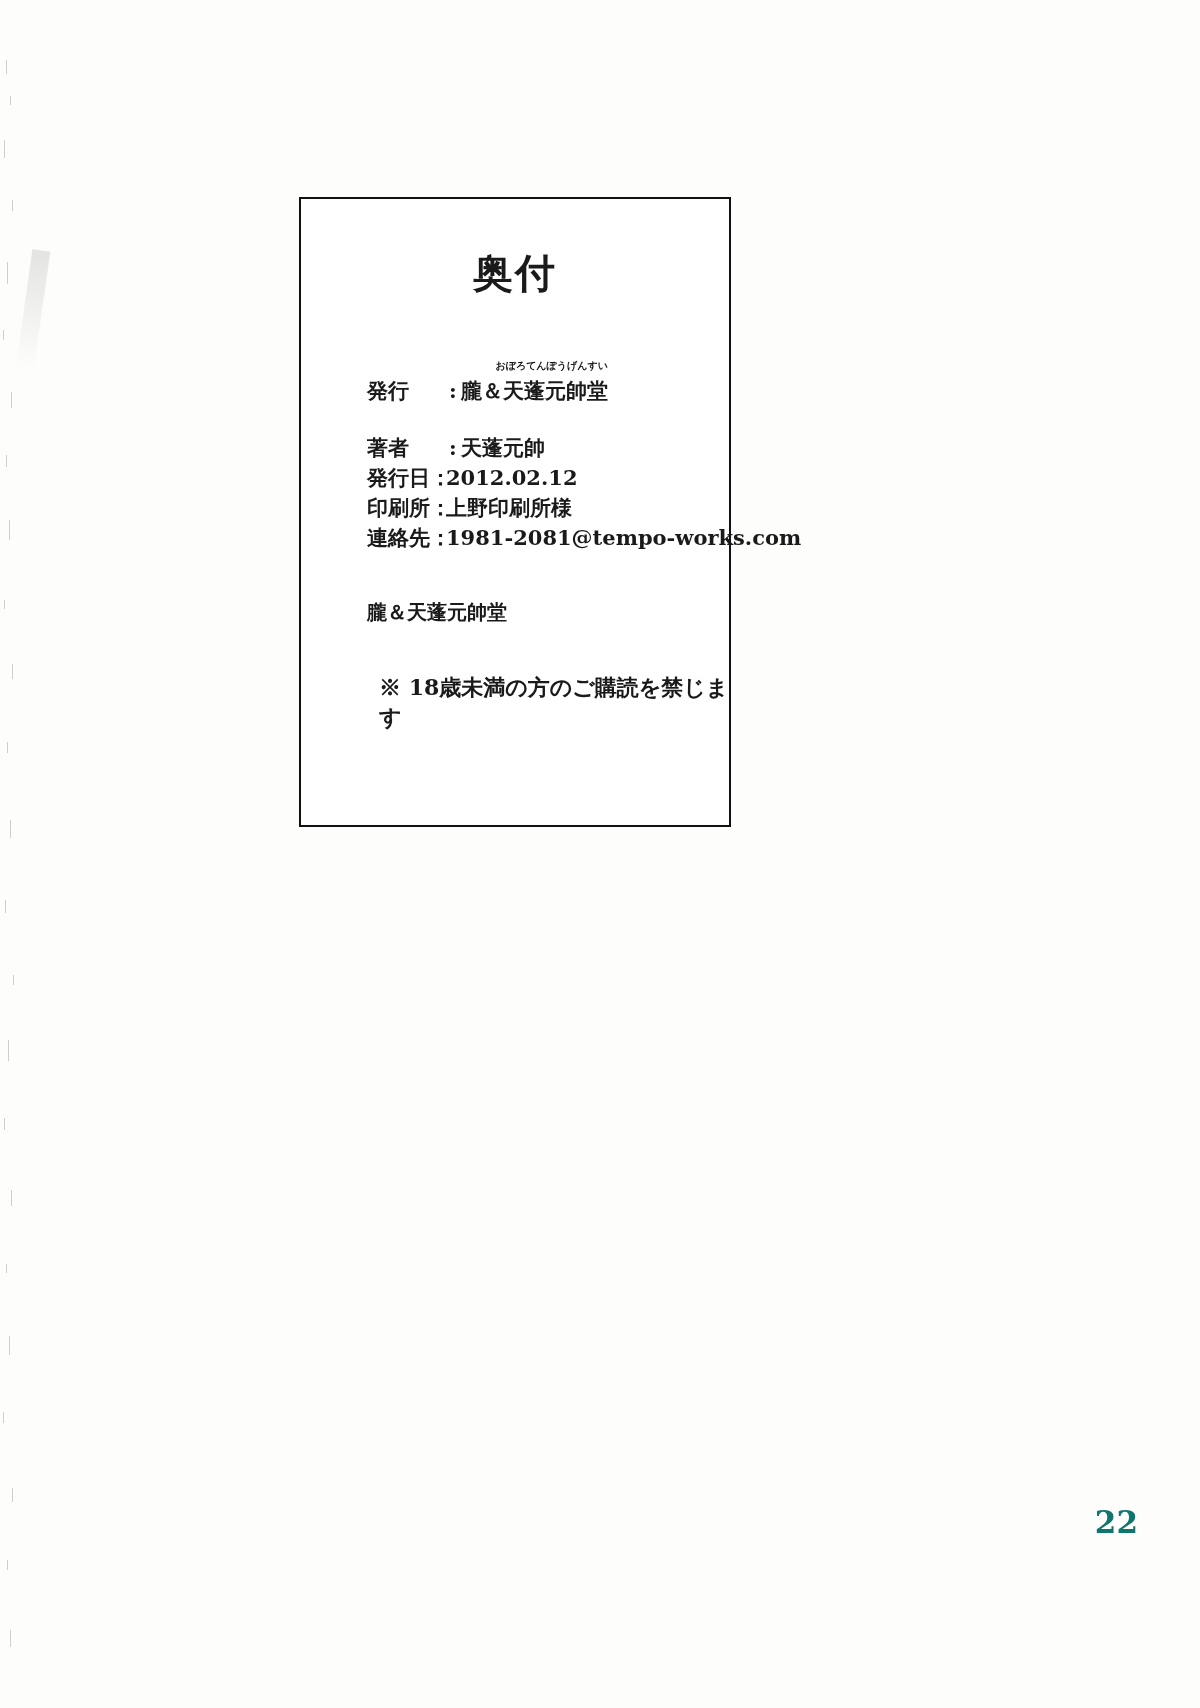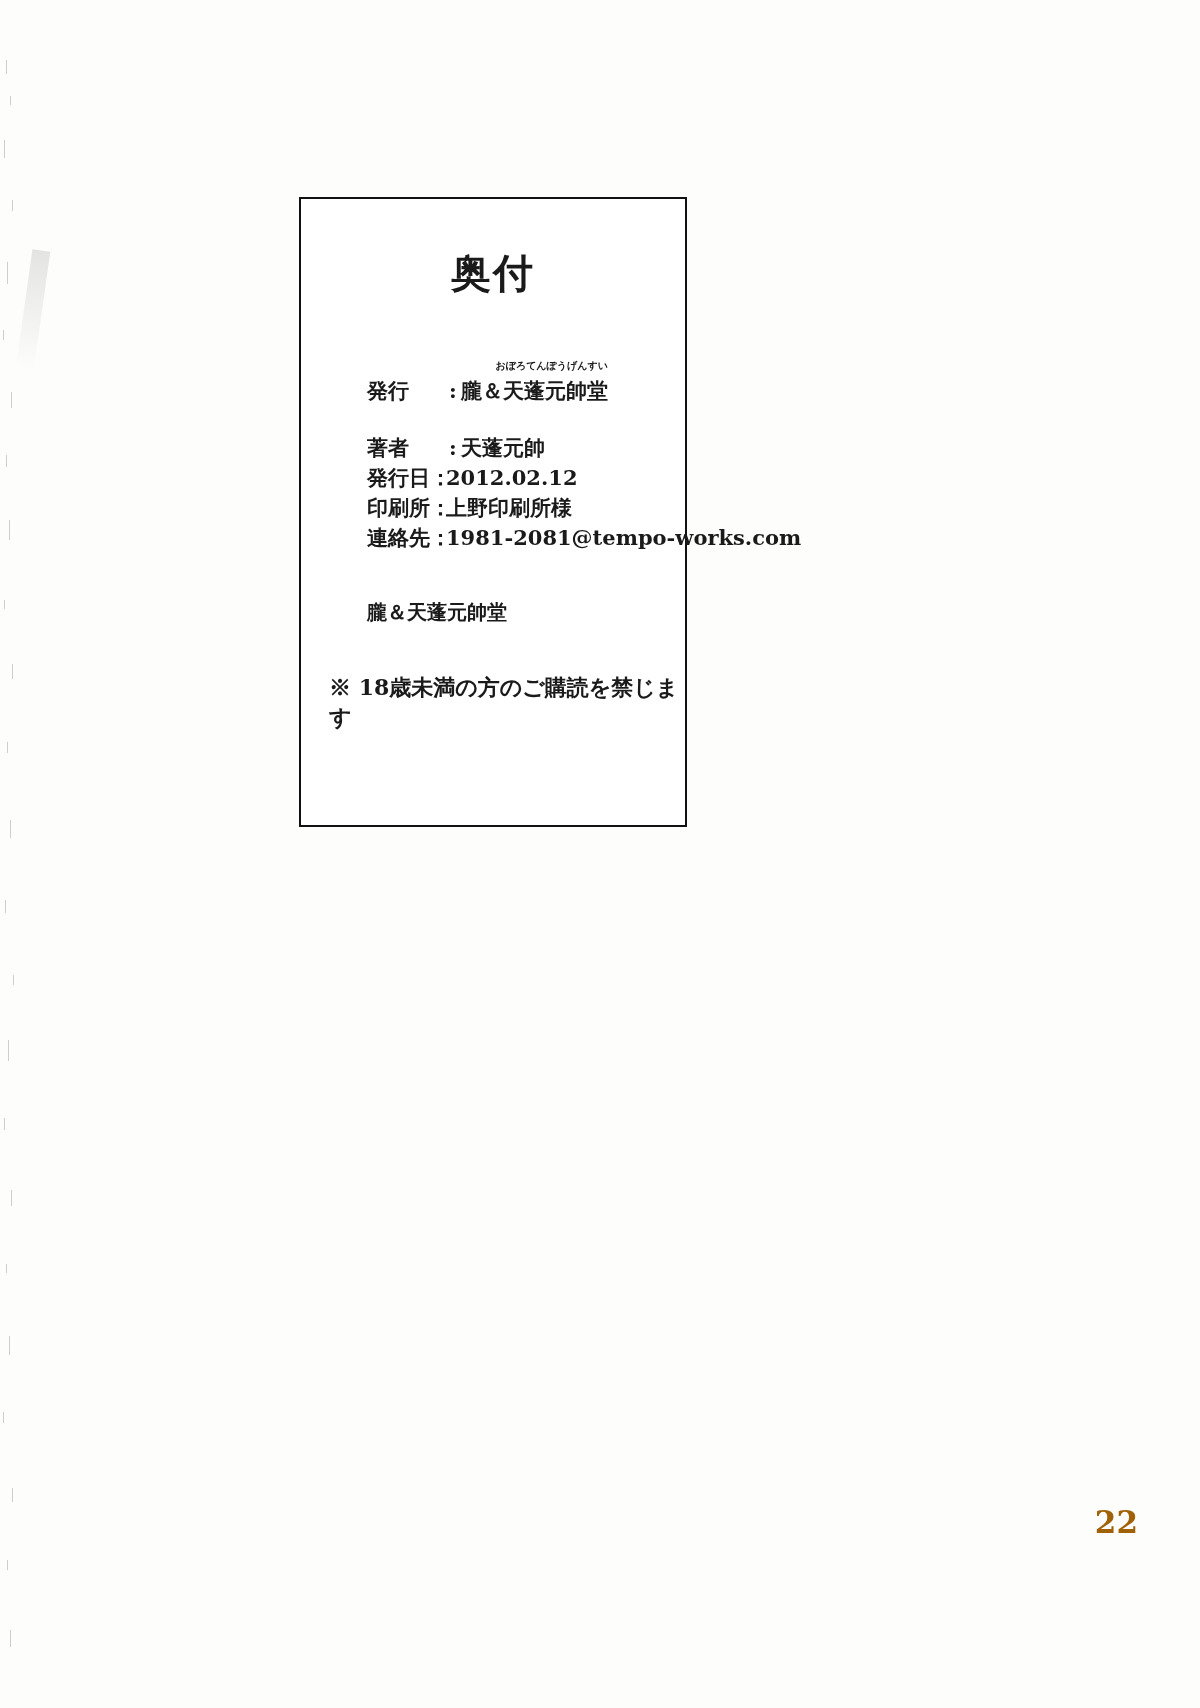--- a/index.html
+++ b/index.html
@@ -46,21 +46,21 @@
     background: linear-gradient(180deg, rgba(180,180,180,.35), rgba(255,255,255,0));
     transform: rotate(8deg);
     pointer-events: none;
   }
 
   
   .colophon {
     position: absolute;
     left: 299px;
     top: 197px;
-    width: 388px;
+    width: 432px;
     height: 630px;
     border: 2px solid #111111;
     box-sizing: border-box;
     background: #ffffff;
   }
 
   .colophon-title {
     margin: 47px 0 0 0;
     text-align: center;
     font-size: 40px;
@@ -119,34 +119,34 @@
   .circle-block {
     margin: 44px 0 0 66px;
     font-size: 20px;
     line-height: 1.5;
     font-family: "DejaVu Serif", serif;
   }
   .circle-name { font-weight: bold; font-size: 20px; }
   .circle-url { font-weight: normal; font-size: 21px; letter-spacing: .2px; }
 
   .notice {
-    margin: 46px 0 0 28px;
+    margin: 46px 0 0 78px;
     font-size: 22px;
     font-weight: bold;
     font-family: "DejaVu Serif", serif;
   }
 
   .page-number {
     position: absolute;
     right: 62px;
     bottom: 168px;
     font-size: 31px;
     font-weight: bold;
     font-family: "DejaVu Serif", serif;
-    color: #a16207;
+    color: #0f766e;
   }
 </style>
 </head>
 <body>
 
 <div class="page"></div>
 
 <div class="scan-edge">
   <div class="tick" style="left:6px;  top:60px;  width:1px; height:14px;"></div>
   <div class="tick" style="left:10px; top:96px;  width:1px; height:9px;"></div>

